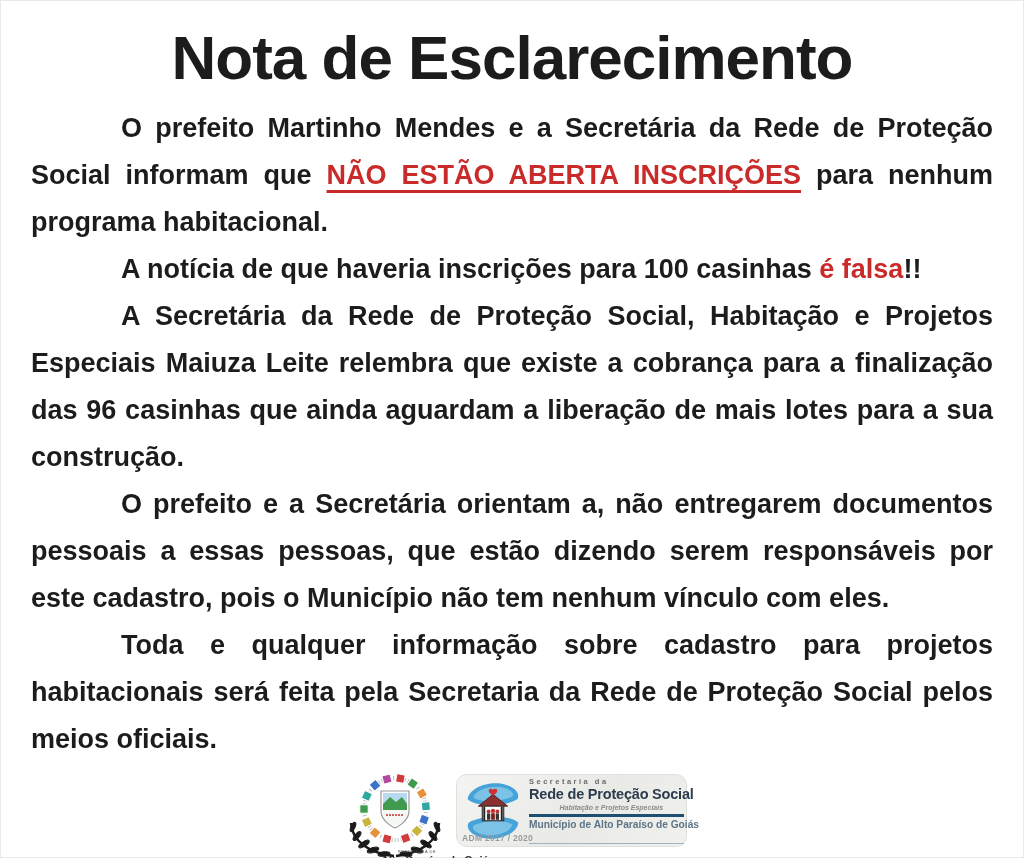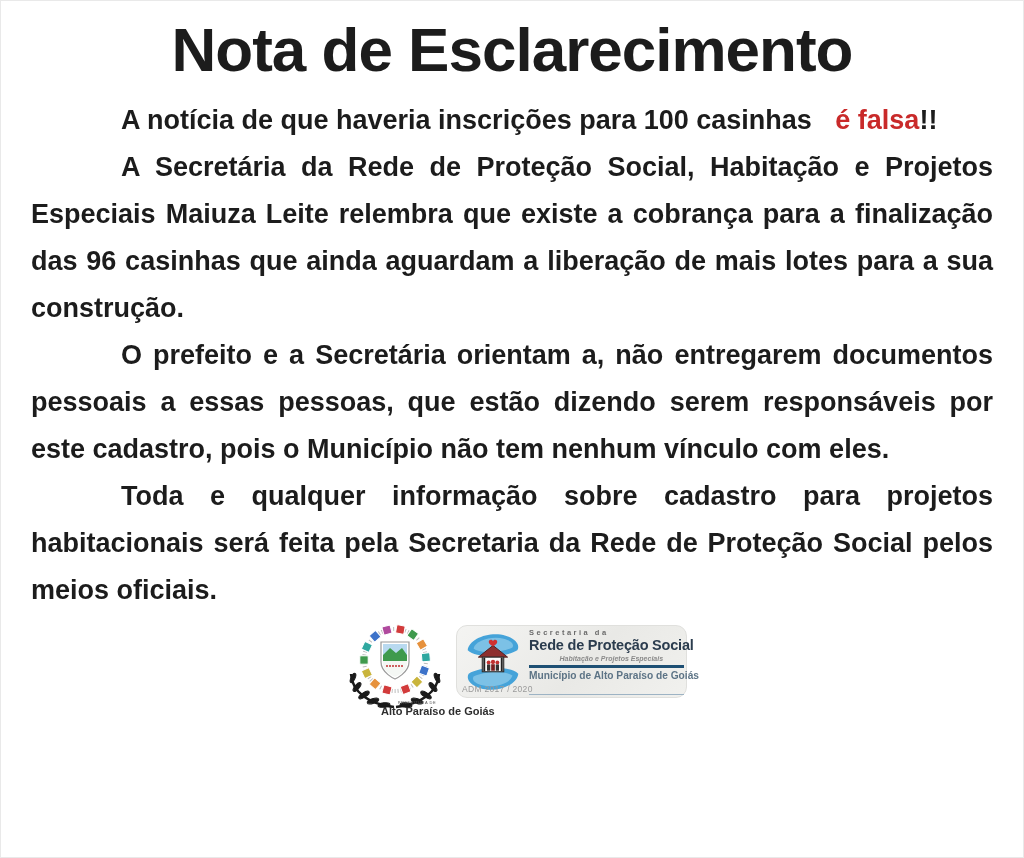--- a/index.html
+++ b/index.html
@@ -10,42 +10,41 @@
     color: var(--text, #1c1c1c);
     overflow: hidden;
     position: relative;
   }
   .page {
     width: 1024px; height: 858px;
     background: #ffffff;
     border: 1px solid #e9e9e9;
   }
   h1.doc-title {
-    margin-top: 10px;
+    margin-top: 18px;
     text-align: center;
     font-size: 62px;
     font-weight: bold;
     letter-spacing: -1px;
     line-height: 78px;
     color: var(--text, #1c1c1c);
   }
   .doc-body {
     padding: 8px 30px 0 30px;
   }
   .doc-body p.para {
     font-size: 27px;
     font-weight: bold;
     line-height: 47px;
     text-align: justify;
     text-indent: 90px;
     color: var(--text, #1c1c1c);
   }
   .red {
     color: var(--alert-red, #c92a2a);
-    margin-left: 16px;
   }
   .red-underline {
     color: var(--alert-red, #c92a2a);
     text-decoration: underline;
     text-decoration-color: var(--alert-red, #c92a2a);
     text-decoration-thickness: 3px;
     text-underline-offset: 6px;
   }
   .footer {
     margin-top: 6px;
@@ -130,32 +129,33 @@
     white-space: nowrap;
     border-bottom: 1.5px solid #9db3c4;
     padding-bottom: 12px;
     width: 155px;
   }
   .sec-adm {
     position: absolute;
     left: 5px; bottom: 3px;
     font-size: 8.5px;
     color: #9a9a9a;
-    font-weight: normal;
+    font-weight: bold;
     letter-spacing: 0.3px;
   }
 </style>
 </head>
 <body>
 
 <div class="page">
 
   <h1 class="doc-title">Nota de Esclarecimento</h1>
 
   <div class="doc-body">
+      <p class="para"><span>O prefeito Martinho Mendes e a Secretária da Rede de Proteção Social informam que </span><span class="red-underline">NÃO ESTÃO ABERTA INSCRIÇÕES</span><span> para nenhum programa habitacional.</span></p>
       <p class="para"><span>A notícia de que haveria inscrições para 100 casinhas </span><span class="red">é falsa</span><span>!!</span></p>
       <p class="para"><span>A Secretária da Rede de Proteção Social, Habitação e Projetos Especiais Maiuza Leite relembra que existe a cobrança para a finalização das 96 casinhas que ainda aguardam a liberação de mais lotes para a sua construção.</span></p>
       <p class="para"><span>O prefeito e a Secretária orientam a, não entregarem documentos pessoais a essas pessoas, que estão dizendo serem responsáveis por este cadastro, pois o Município não tem nenhum vínculo com eles.</span></p>
       <p class="para"><span>Toda e qualquer informação sobre cadastro para projetos habitacionais será feita pela Secretaria da Rede de Proteção Social pelos meios oficiais.</span></p>
     </div>
 
   <div class="footer">
 
     <div class="crest">
       <svg width="112" height="92" viewBox="0 0 112 92">

